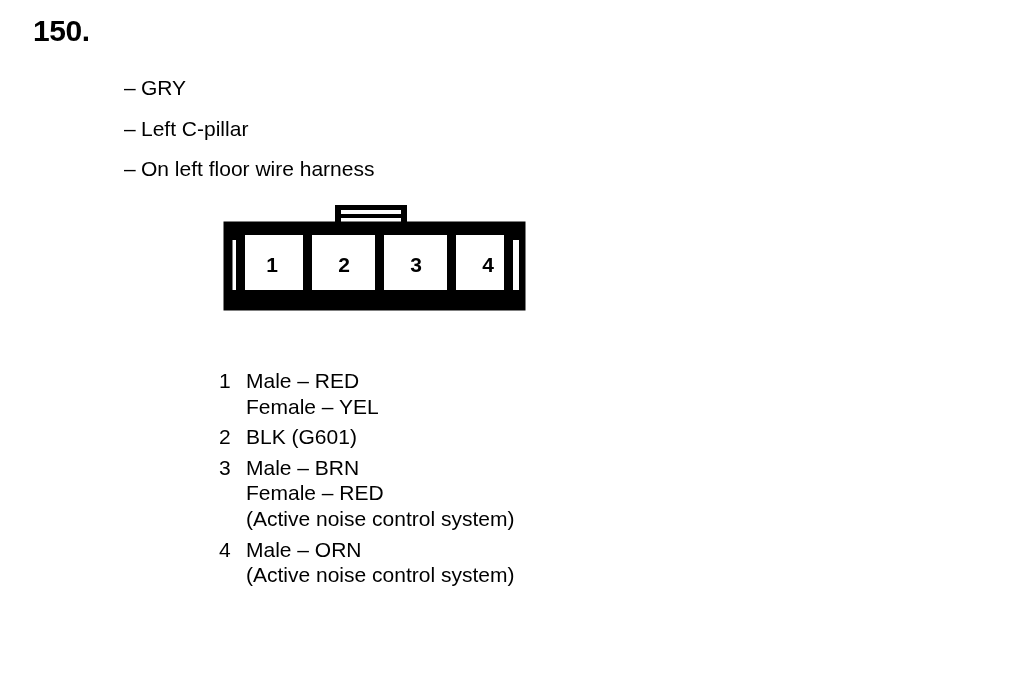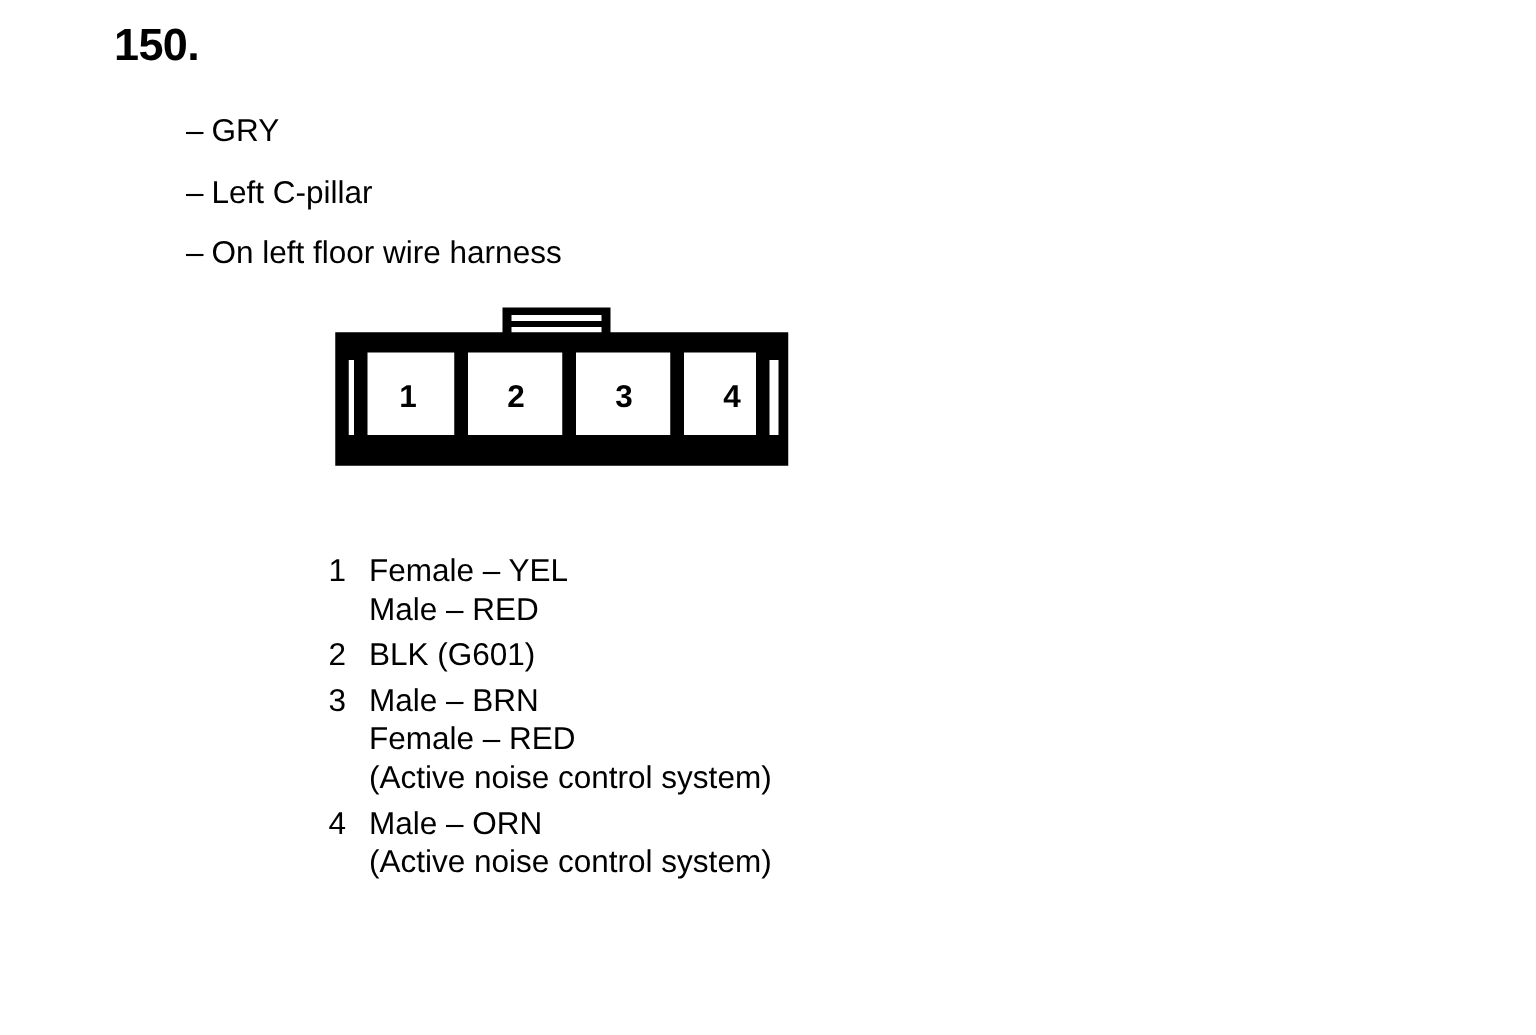--- a/index.html
+++ b/index.html
@@ -17,21 +17,20 @@
   }
 
   
   .title-row {
     position: absolute;
     left: 33px;
     top: 13px;
     display: flex;
     align-items: flex-end;
     white-space: nowrap;
-    margin-left: 43px;
   }
   .title-number {
     font-size: 30px;
     font-weight: bold;
     letter-spacing: -0.4px;
     line-height: 36px;
   }
   .title-text {
     font-size: 30px;
     font-weight: bold;
@@ -195,22 +194,22 @@
     <text class="cavity-num" x="194" y="68">3</text>
     <text class="cavity-num" x="266" y="68">4</text>
   </svg>
 </div>
 
 <div class="pin-legend">
 
   <div class="pin-group">
     <span class="pin-number">1</span>
     <div class="pin-lines">
+      <div class="pin-line">Male – RED</div>
       <div class="pin-line">Female – YEL</div>
-      <div class="pin-line">Male – RED</div>
     </div>
   </div>
 
   <div class="pin-group">
     <span class="pin-number">2</span>
     <div class="pin-lines">
       <div class="pin-line">BLK (G601)</div>
     </div>
   </div>
 

